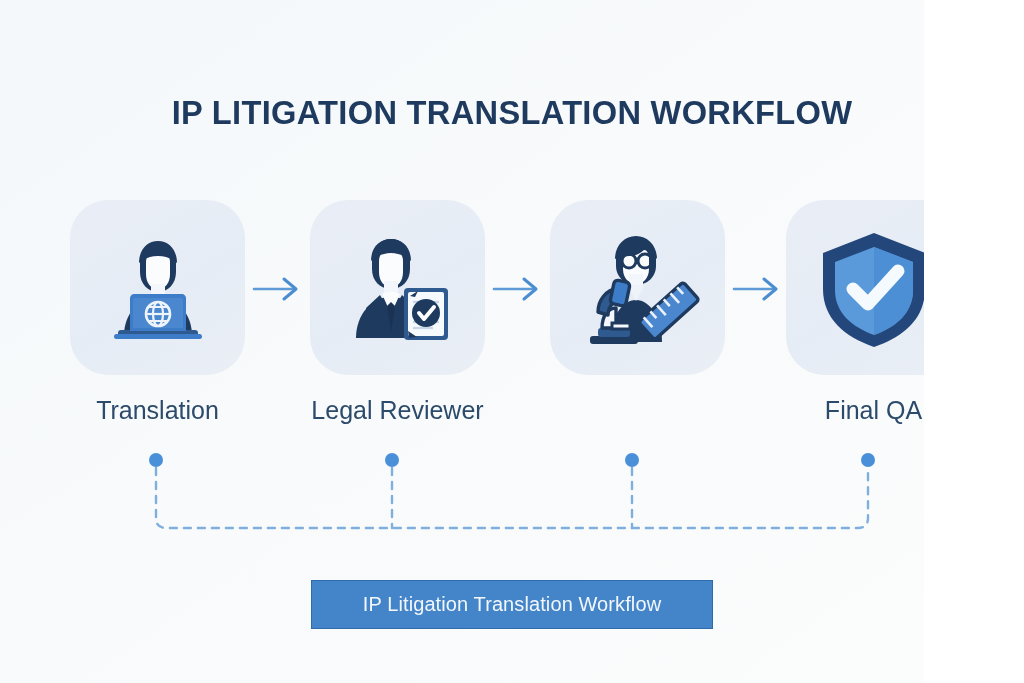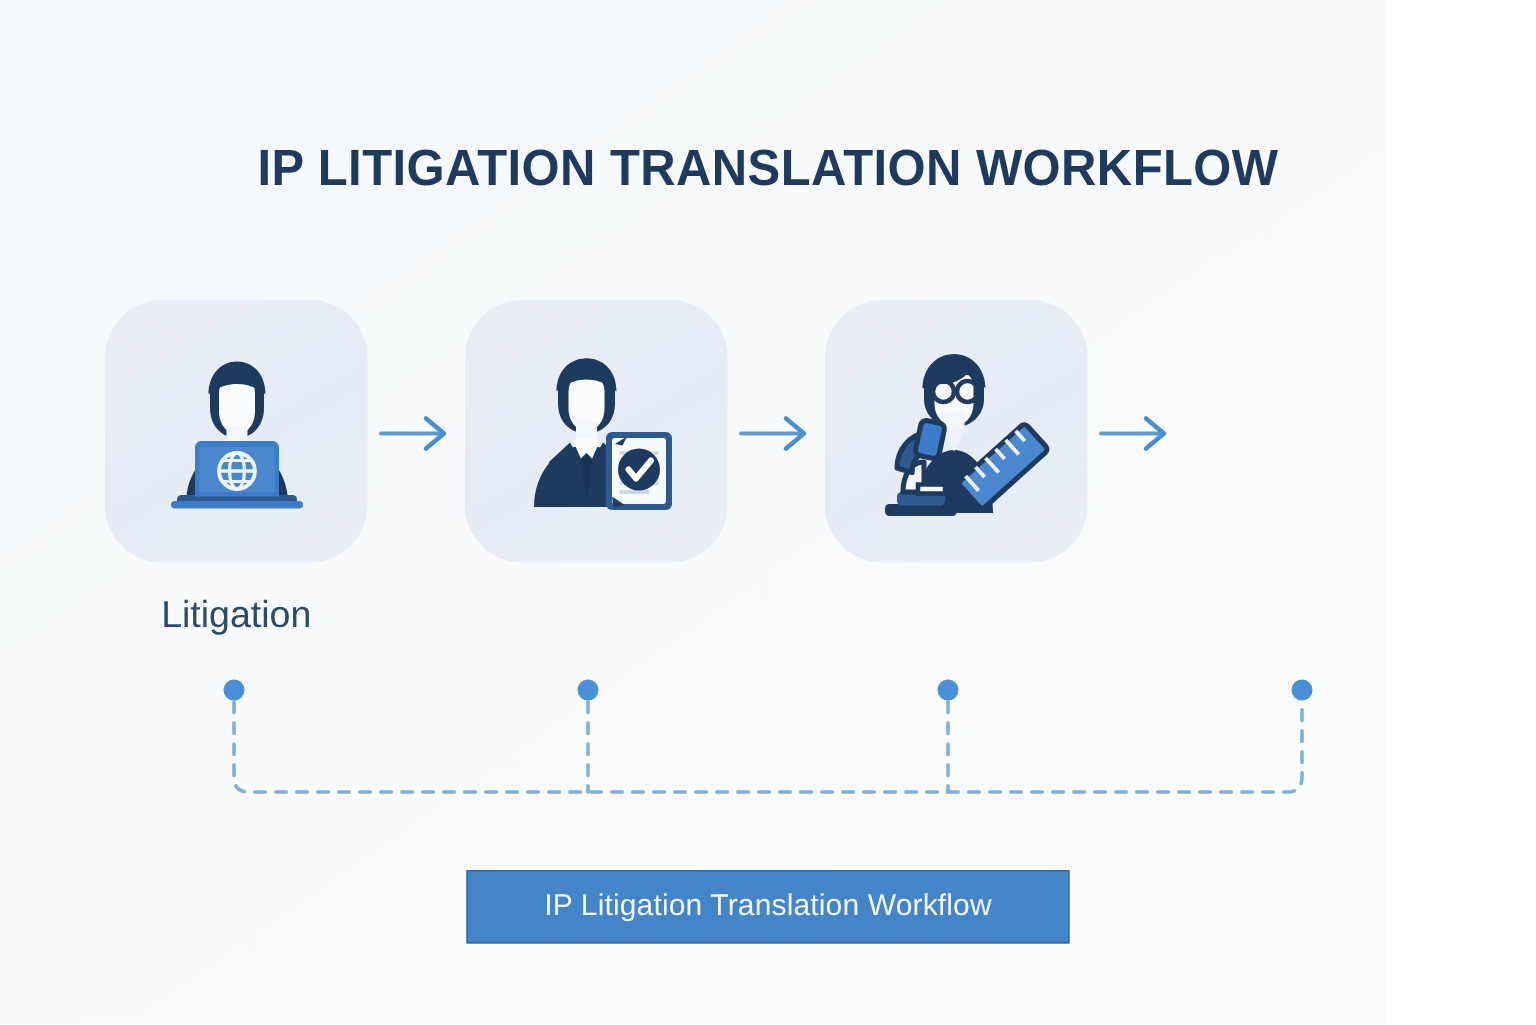--- a/index.html
+++ b/index.html
@@ -140,21 +140,21 @@
         <path d="M42 113V80c0-2 2-4 4-4h48c2 0 4 2 4 4v33z" fill="#3d7cc9"></path>
         <path d="M45 110V82c0-1 1-2 2-2h46c1 0 2 1 2 2v28z" fill="#4b87cf"></path>
 
         <circle cx="70" cy="96" r="12" fill="none" stroke="#eef4fb" stroke-width="2.6"></circle>
         <ellipse cx="70" cy="96" rx="5" ry="12" fill="none" stroke="#eef4fb" stroke-width="2.2"></ellipse>
         <line x1="58" y1="96" x2="82" y2="96" stroke="#eef4fb" stroke-width="2.2"></line>
         <line x1="60.5" y1="89" x2="79.5" y2="89" stroke="#eef4fb" stroke-width="2"></line>
         <line x1="60.5" y1="103" x2="79.5" y2="103" stroke="#eef4fb" stroke-width="2"></line>
       </svg>
     </div>
-    <div class="step-label">Litigation</div>
+    <div class="step-label">Translation</div>
   </div>
 
   <div class="arrow" style="left:252px;">
     <svg width="54" height="26" viewBox="0 0 54 26">
       <line x1="2" y1="13" x2="42" y2="13" stroke="#5e9ad6" stroke-width="2.6" stroke-linecap="round"></line>
       <polyline points="32,3 44,13 32,23" fill="none" stroke="#4a8ed0" stroke-width="3" stroke-linecap="round" stroke-linejoin="round"></polyline>
     </svg>
   </div>
 
   <div class="step" style="left:310px;">
@@ -183,20 +183,21 @@
         <line x1="85" y1="104" x2="111" y2="104" stroke="#c8d6e6" stroke-width="2.4"></line>
         <line x1="85" y1="110" x2="105" y2="110" stroke="#c8d6e6" stroke-width="2.4"></line>
 
         <circle cx="98" cy="95" r="14" fill="#1e3a5f"></circle>
         <polyline points="91,95 96,101 106,89" fill="none" stroke="#ffffff" stroke-width="4" stroke-linecap="round" stroke-linejoin="round"></polyline>
 
         <path d="M82 78l8-5-3 6z" fill="#1e3a5f"></path>
         <path d="M80 113l9 6-8 1z" fill="#1e3a5f"></path>
       </svg>
     </div>
+    <div class="step-label">Legal Reviewer</div>
   </div>
 
   <div class="arrow" style="left:492px;">
     <svg width="54" height="26" viewBox="0 0 54 26">
       <line x1="2" y1="13" x2="42" y2="13" stroke="#5e9ad6" stroke-width="2.6" stroke-linecap="round"></line>
       <polyline points="32,3 44,13 32,23" fill="none" stroke="#4a8ed0" stroke-width="3" stroke-linecap="round" stroke-linejoin="round"></polyline>
     </svg>
   </div>
 
   <div class="step" style="left:550px;">
@@ -238,20 +239,31 @@
     </div>
   </div>
 
   <div class="arrow" style="left:732px;">
     <svg width="54" height="26" viewBox="0 0 54 26">
       <line x1="2" y1="13" x2="42" y2="13" stroke="#5e9ad6" stroke-width="2.6" stroke-linecap="round"></line>
       <polyline points="32,3 44,13 32,23" fill="none" stroke="#4a8ed0" stroke-width="3" stroke-linecap="round" stroke-linejoin="round"></polyline>
     </svg>
   </div>
 
+  <div class="step" style="left:786px;">
+    <div class="card">
+      <svg width="130" height="130" viewBox="0 0 130 130">
+        <path d="M65 10 L116 30 v36c0 30-22 48-51 58C36 114 14 96 14 66V30z" fill="#23477a"></path>
+        <path d="M65 24 L104 39 v28c0 23-17 37-39 45C43 104 26 90 26 67V39z" fill="#5a9ada"></path>
+        <path d="M65 24 L104 39 v28c0 23-17 37-39 45z" fill="#4d8fd4"></path>
+        <polyline points="44,66 59,81 89,48" fill="none" stroke="#f5fafe" stroke-width="13" stroke-linecap="round" stroke-linejoin="round"></polyline>
+      </svg>
+    </div>
+    <div class="step-label">Final QA</div>
+  </div>
 
   <div id="connectors">
     <svg width="1024" height="110" viewBox="0 0 1024 110">
       <g fill="none" stroke="#7fafdd" stroke-width="2.4" stroke-dasharray="7 7" stroke-linecap="round">
         <path d="M156 28 V78 Q156 88 166 88 H858 Q868 88 868 78 V28"></path>
         <path d="M392 28 V88"></path>
         <path d="M632 28 V88"></path>
       </g>
       <circle cx="156" cy="20" r="7" fill="#4a90d9"></circle>
       <circle cx="392" cy="20" r="7" fill="#4a90d9"></circle>

